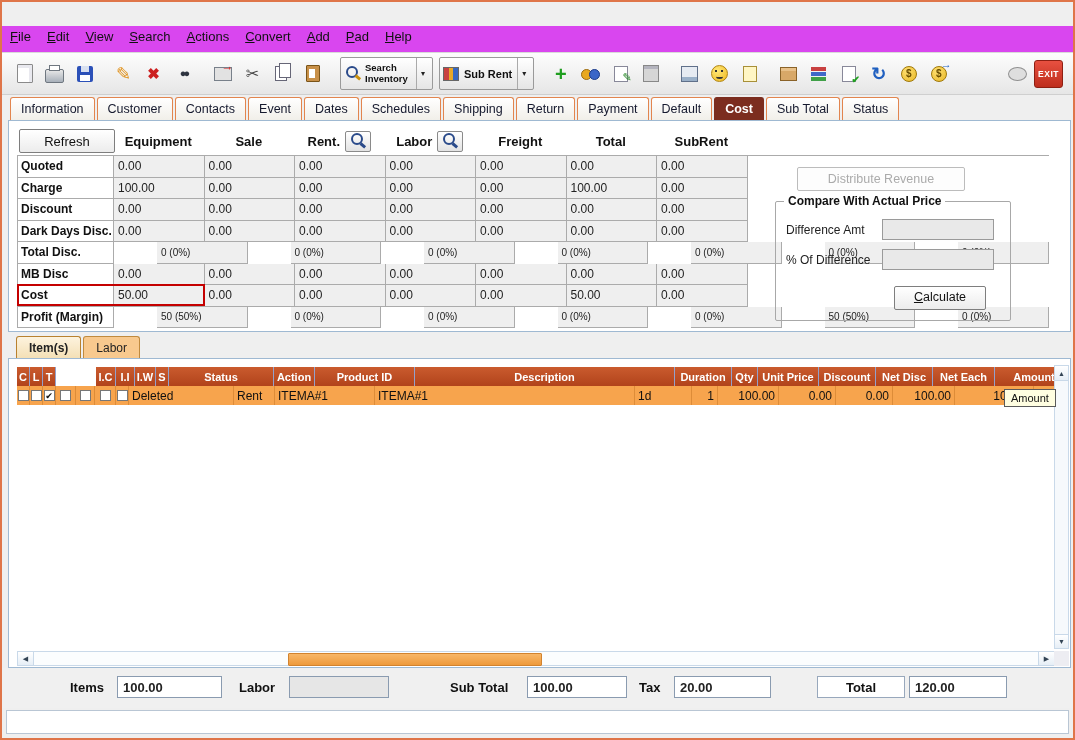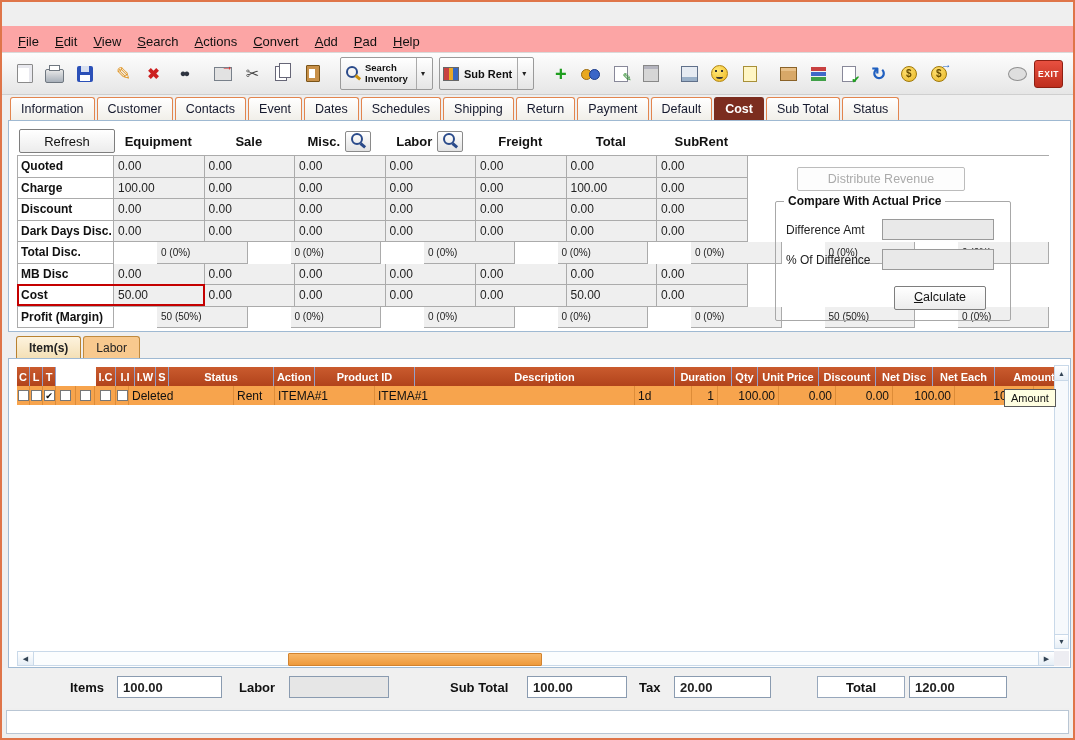--- a/index.html
+++ b/index.html
@@ -8,21 +8,21 @@
   
   .titlebar{position:absolute;left:0;top:0;right:0;height:24px;background:linear-gradient(180deg,#EF8E5C,#DE7046);display:flex;align-items:center;}
   .app-icon{width:16px;height:15px;background:#FAFAFA;border:1px solid #A85030;border-radius:2px;margin-left:4px;font:bold 9px "Liberation Serif",serif;color:#C22F1F;display:flex;align-items:center;justify-content:center;text-decoration:underline;z-index:2;}
   .wtitle{position:absolute;left:0;right:0;text-align:center;font-size:13px;color:#151515;}
   .winbtns{margin-left:auto;display:flex;align-items:center;gap:2px;height:100%;z-index:2;padding-right:3px;}
   .wbtn{width:25px;height:18px;display:flex;align-items:center;justify-content:center;font-size:12px;color:#222;}
   .wbtn .maxbox{width:9px;height:8px;border:1.5px solid #222;}
   .wbtn.close{width:30px;height:20px;background:linear-gradient(#E85A4A,#C33021);border:1px solid #9A2417;border-radius:2px;color:#fff;font-size:11px;font-weight:bold;}
 
   
-  .menubar{position:absolute;top:24px;left:0;right:0;height:26px;background:#fca5a5;border-bottom:1px solid #DADADA;display:flex;align-items:flex-end;padding-left:8px;}
+  .menubar{position:absolute;top:24px;left:0;right:0;height:26px;background:#d946ef;border-bottom:1px solid #DADADA;display:flex;align-items:flex-start;}
   .menu-item{display:inline-block;padding:3px 8px;font-size:13px;color:#111;}
   .menu-item::first-letter{text-decoration:underline;}
 
   
   .toolbar{position:absolute;top:51px;left:0;right:0;height:41px;background:linear-gradient(#FDFDFD,#E6E6E6);border-bottom:1px solid #CFCFCF;display:flex;align-items:center;padding:0 8px;}
   .tbtn{min-width:27px;height:31px;display:flex;align-items:center;justify-content:center;margin-right:1px;border:1px solid transparent;border-radius:2px;position:relative;}
   .tgap{width:9px;}
   .tspacer{flex:1;}
   .glyph{line-height:1;}
   .ic-new{width:14px;height:17px;background:#fff;border:1px solid #8A8A8A;border-radius:1px;box-shadow:inset -3px 3px 0 #E9E9EF;}
@@ -260,21 +260,21 @@
   <div class="cost-panel">
     <div class="cost-header" id="costHeader">
         <div class="ch-spacer"></div>
         <div class="chcell">
           <span>Equipment</span>
         </div>
         <div class="chcell">
           <span>Sale</span>
         </div>
         <div class="chcell">
-          <span>Misc.</span>
+          <span>Rent.</span>
           <span class="mag-btn">
             <span class="mag blue"></span>
           </span>
         </div>
         <div class="chcell">
           <span>Labor</span>
           <span class="mag-btn">
             <span class="mag blue"></span>
           </span>
         </div>

